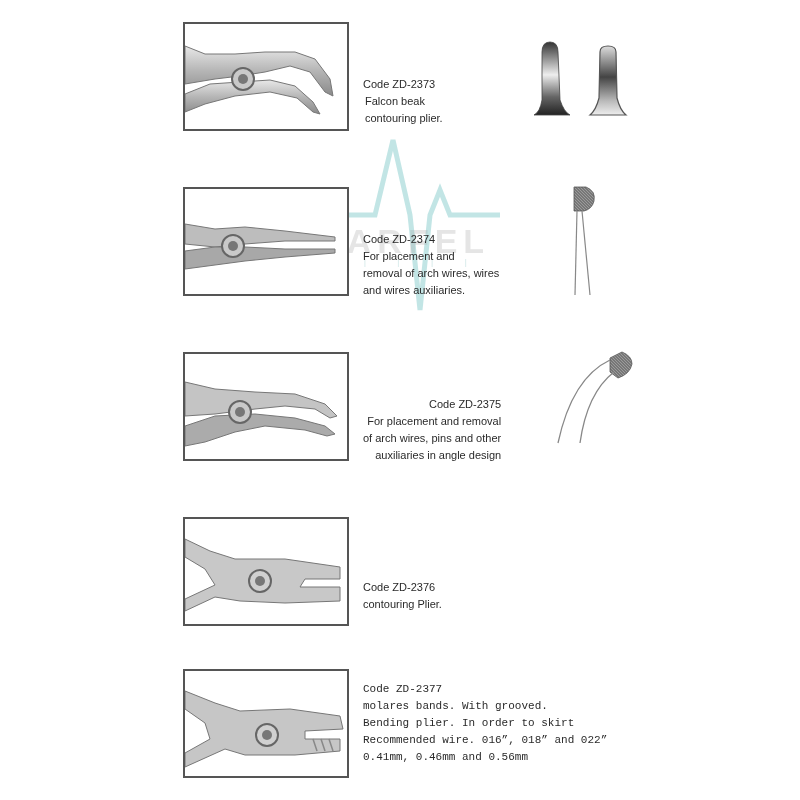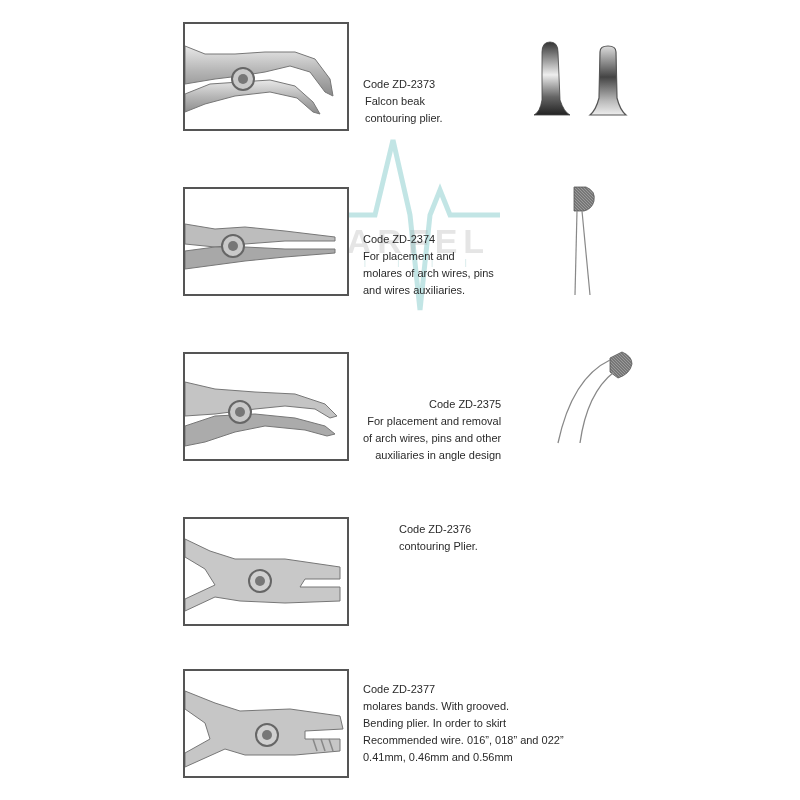--- a/index.html
+++ b/index.html
@@ -83,21 +83,21 @@
   <svg width="162" height="105">
     <path d="M0,35 L30,40 L60,38 L100,42 L150,48 L150,52 L100,52 L60,55 L30,58 L0,55 Z" fill="#bdbdbd" stroke="#777" stroke-width="1"></path>
     <path d="M0,62 L30,58 L60,58 L100,60 L150,60 L150,64 L100,68 L60,72 L30,76 L0,80 Z" fill="#a8a8a8" stroke="#777" stroke-width="1"></path>
     <circle cx="48" cy="57" r="11" fill="#c9c9c9" stroke="#666" stroke-width="2"></circle>
     <circle cx="48" cy="57" r="5" fill="#777"></circle>
   </svg>
 </div>
 <div class="desc" style="top:231px;">
   <div>Code ZD-2374</div>
   <div>For placement and</div>
-  <div>molares of arch wires, pins</div>
+  <div>removal of arch wires, wires</div>
   <div>and wires auxiliaries.</div>
 </div>
 <svg class="tip" style="left:570px; top:183px;" width="40" height="115">
   <defs>
     <pattern id="hatch" width="3" height="3" patternUnits="userSpaceOnUse">
       <rect width="3" height="3" fill="#777"></rect>
         <path d="M0,0 L3,3" stroke="#aaa" stroke-width="0.7"></path>
     </pattern>
   </defs>
   <path d="M4,4 L16,4 Q26,8 24,18 Q22,26 14,28 L4,28 Z" fill="url(#hatch)" stroke="#555" stroke-width="0.8"></path>
@@ -131,32 +131,32 @@
   <path d="M62,24 Q35,45 28,95" fill="none" stroke="#888" stroke-width="1.3"></path>
 </svg>
 
 <div class="box" style="top:517px;">
   <svg width="162" height="105">
     <path d="M0,20 L25,32 L50,40 L100,40 L155,48 L155,60 L120,60 L115,68 L155,68 L155,82 L100,84 L55,82 L30,78 L0,92 L0,80 L30,66 L20,50 L0,38 Z" fill="#c8c8c8" stroke="#777" stroke-width="1"></path>
     <circle cx="75" cy="62" r="11" fill="#d0d0d0" stroke="#666" stroke-width="2"></circle>
     <circle cx="75" cy="62" r="5" fill="#777"></circle>
   </svg>
 </div>
-<div class="desc" style="top:521px;margin-left:36px;">
+<div class="desc" style="top:579px;">
   <div>Code ZD-2376</div>
   <div>contouring Plier.</div>
 </div>
 
 <div class="box" style="top:669px;">
   <svg width="162" height="105">
     <path d="M0,20 L30,32 L55,40 L105,38 L155,45 L158,58 L120,60 L120,68 L155,68 L155,80 L110,84 L60,84 L40,78 L0,96 L0,82 L25,68 L20,52 L0,38 Z" fill="#c6c6c6" stroke="#777" stroke-width="1"></path>
     <path d="M128,68 L132,80 M136,68 L140,80 M144,68 L148,80" stroke="#888" stroke-width="1.5"></path>
     <circle cx="82" cy="64" r="11" fill="#d0d0d0" stroke="#666" stroke-width="2"></circle>
     <circle cx="82" cy="64" r="5" fill="#777"></circle>
   </svg>
 </div>
-<div class="desc" style="top:681px;">
+<div class="desc" style="top:681px;font-family:Liberation Mono, monospace;">
   <div>Code ZD-2377</div>
   <div>molares bands. With grooved.</div>
   <div>Bending plier. In order to skirt</div>
   <div>Recommended wire. 016”, 018” and 022”</div>
   <div>0.41mm, 0.46mm and 0.56mm</div>
 </div>
 
 </body></html>

